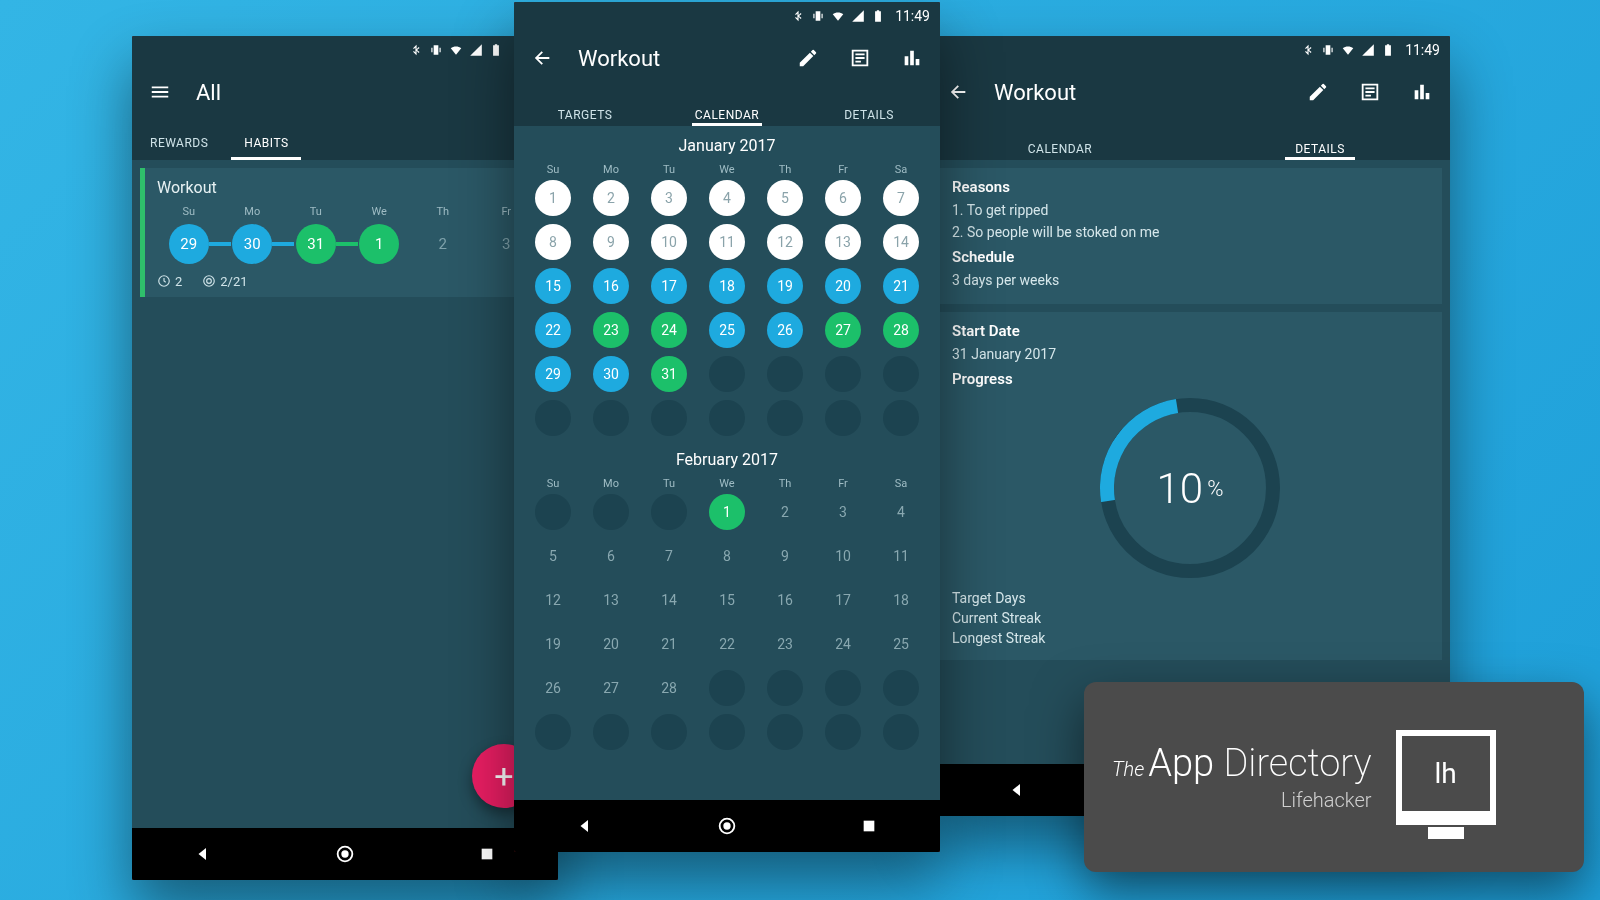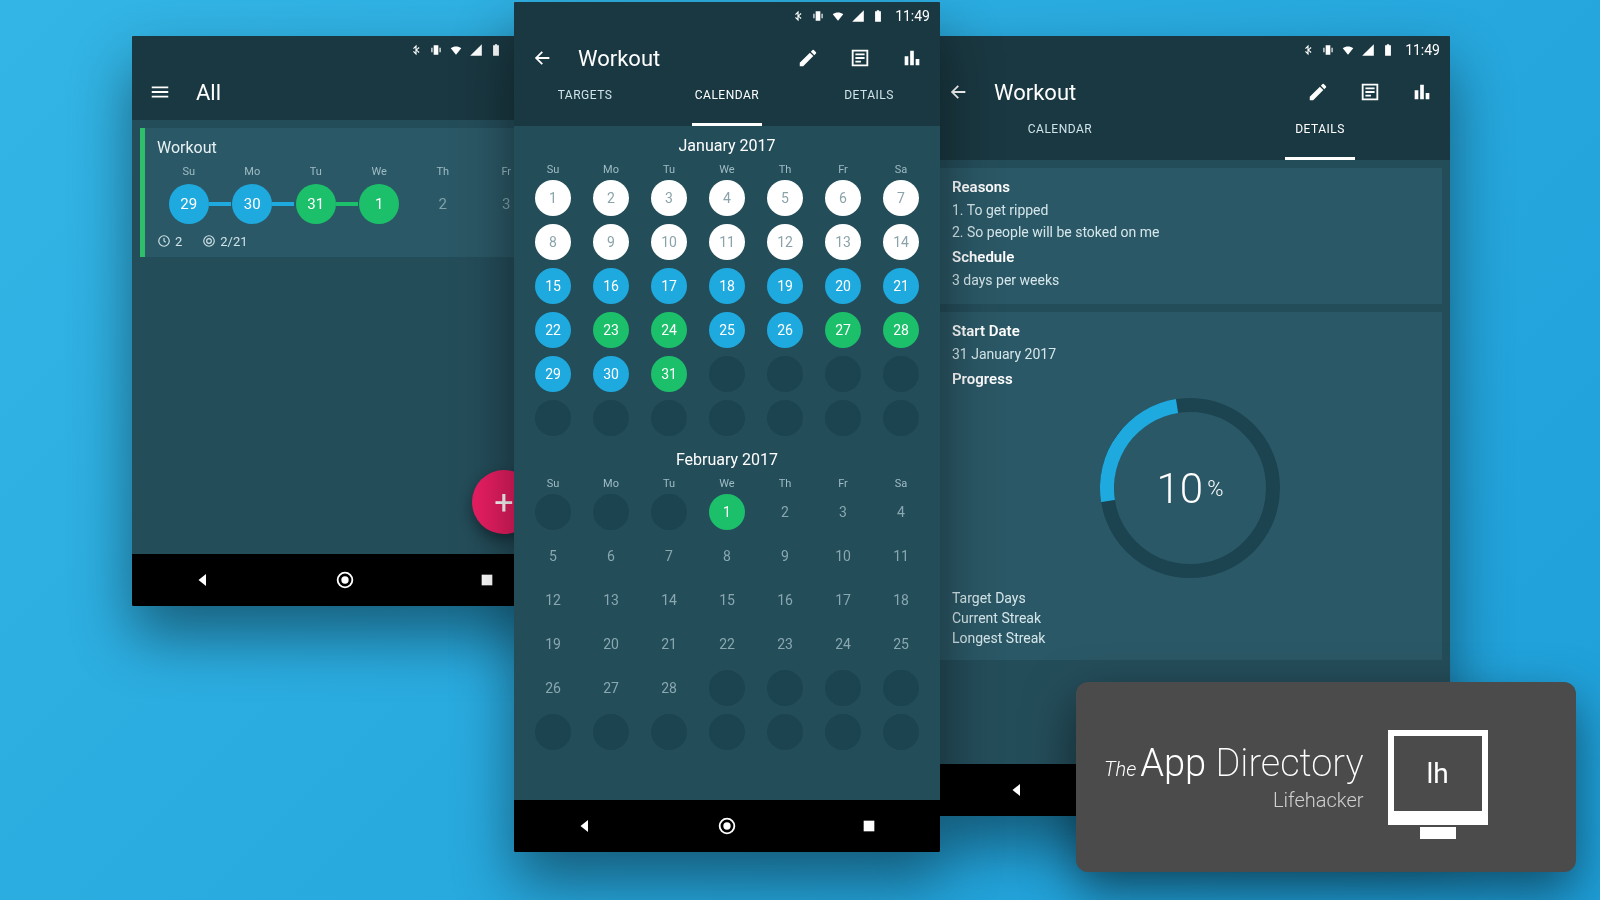--- a/index.html
+++ b/index.html
@@ -12,21 +12,21 @@
   .statusbar svg { width:14px; height:14px; fill:#fff; }
   .statusbar .time { margin-left:4px; }
 
   .appbar { height:56px; background:#1a3842; display:flex; align-items:center; padding:0 16px; color:#fff; gap:24px; }
   .appbar .title { font-size:22px; font-weight:400; flex:1; }
   .appbar .iconbtn { width:24px; height:24px; display:flex; align-items:center; justify-content:center; cursor:pointer; }
   .appbar .iconbtn svg { width:22px; height:22px; fill:#fff; }
   .appbar .right-icons { display:flex; gap:28px; }
 
   .tabs { height:40px; background:#1a3842; display:flex; align-items:flex-end; color:#cfe3e8; font-size:12px; letter-spacing:.5px; }
-  .tabs .tab { flex:1; text-align:center; padding-bottom:24px; cursor:pointer; position:relative; }
+  .tabs .tab { flex:1; text-align:center; padding-bottom:4px; cursor:pointer; position:relative; }
   .tabs .tab.active { color:#fff; }
   .tabs .tab.active::after { content:""; position:absolute; bottom:0; left:50%; transform:translateX(-50%); width:70px; height:3px; background:#fff; }
   .tabs.left .tab { flex:none; padding:0 18px 10px; }
 
   .content { flex:1; background:#244d5a; color:#e7f1f3; position:relative; overflow:hidden; }
 
   
   .habit-card { margin:8px; background:#2b5866; border-left:5px solid #2fbf6b; padding:10px 12px 8px; }
   .habit-card .hname { font-size:16px; margin-bottom:8px; }
   .weekrow { display:flex; justify-content:space-between; }
@@ -69,32 +69,32 @@
   .det-card p { font-size:14px; color:#d6e7eb; margin-bottom:6px; }
   .progress-ring { width:180px; height:180px; margin:10px auto 0; position:relative; }
   .progress-ring .ringbg { position:absolute; inset:0; border-radius:50%; border:14px solid #1c4350; }
   .progress-ring .ringfg { position:absolute; inset:0; border-radius:50%; border:14px solid transparent; border-top-color:#1eaadf; transform:rotate(-54deg); }
   .progress-ring .val { position:absolute; inset:0; display:flex; align-items:center; justify-content:center; color:#fff; font-size:42px; font-weight:300; }
   .progress-ring .val small { font-size:22px; margin-left:4px; }
   .stats { margin-top:12px; font-size:14px; color:#d6e7eb; }
   .stats div { margin-bottom:4px; }
 
   
-  .lh-badge { position:absolute; right:24px; bottom:28px; width:500px; height:190px; background:#4b4b4b; border-radius:12px; box-shadow:0 20px 50px rgba(0,0,0,.5); display:flex; align-items:center; padding:20px 28px; color:#fff; gap:24px; }
+  .lh-badge { position:absolute; right:16px; bottom:28px; width:500px; height:190px; background:#4b4b4b; border-radius:12px; box-shadow:0 20px 50px rgba(0,0,0,.5); display:flex; align-items:center; padding:20px 28px; color:#fff; gap:24px; }
   .lh-badge .txt { font-size:38px; font-weight:300; line-height:1; }
   .lh-badge .txt .the { font-size:20px; font-style:italic; margin-right:4px; }
   .lh-badge .txt .sub { display:block; text-align:right; font-size:20px; color:#d0d0d0; margin-top:8px; }
   .lh-badge .mon { width:100px; height:95px; border:6px solid #fff; border-bottom-width:14px; position:relative; }
   .lh-badge .mon::after { content:""; position:absolute; bottom:-28px; left:50%; transform:translateX(-50%); width:36px; height:12px; background:#fff; }
   .lh-badge .mon span { position:absolute; inset:0; display:flex; align-items:center; justify-content:center; font-size:28px; }
 </style>
 </head>
 <body>
 
-<div class="phone" style="left:132px; top:36px; width:426px; height:570px;">
+<div class="phone" style="left:132px; top:36px; width:426px; height:844px;">
  <div class="screen">
   <div class="statusbar">
     <svg viewBox="0 0 24 24">
           <path d="M13 3v7.6L16.6 7 18 8.4 13.8 12 18 15.6 16.6 17 13 13.4V21l-1-1-5-5 1.4-1.4L11 16.2V7.8L8.4 10.4 7 9l5-5z"></path>
         </svg>
     <svg viewBox="0 0 24 24">
           <path d="M8 4h8v16H8zM4 8h2v8H4zm14 0h2v8h-2z"></path>
         </svg>
     <svg viewBox="0 0 24 24">
           <path d="M12 20l9-11c-5-4-13-4-18 0z"></path>
@@ -107,20 +107,24 @@
         </svg>
     <span class="time">11:49</span>
   </div>
   <div class="appbar">
     <div class="iconbtn">
           <svg viewBox="0 0 24 24">
             <path d="M3 6h18v2H3zm0 5h18v2H3zm0 5h18v2H3z"></path>
           </svg>
         </div>
     <div class="title">All</div>
+  </div>
+  <div class="tabs left">
+    <div class="tab">REWARDS</div>
+    <div class="tab active">HABITS</div>
   </div>
   <div class="content">
     <div class="habit-card">
       <div class="hname">Workout</div>
       <div class="weekrow">
         <div class="daycol">
               <div class="dow">Su</div>
               <div class="circle c-blue link-r">29</div>
             </div>
         <div class="daycol">

